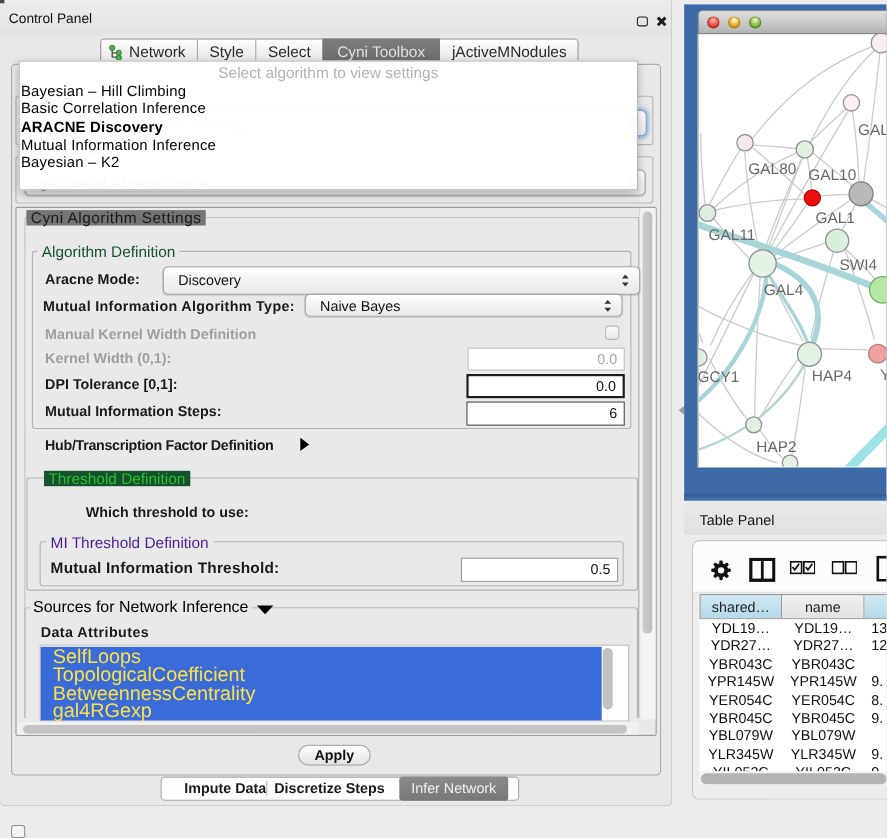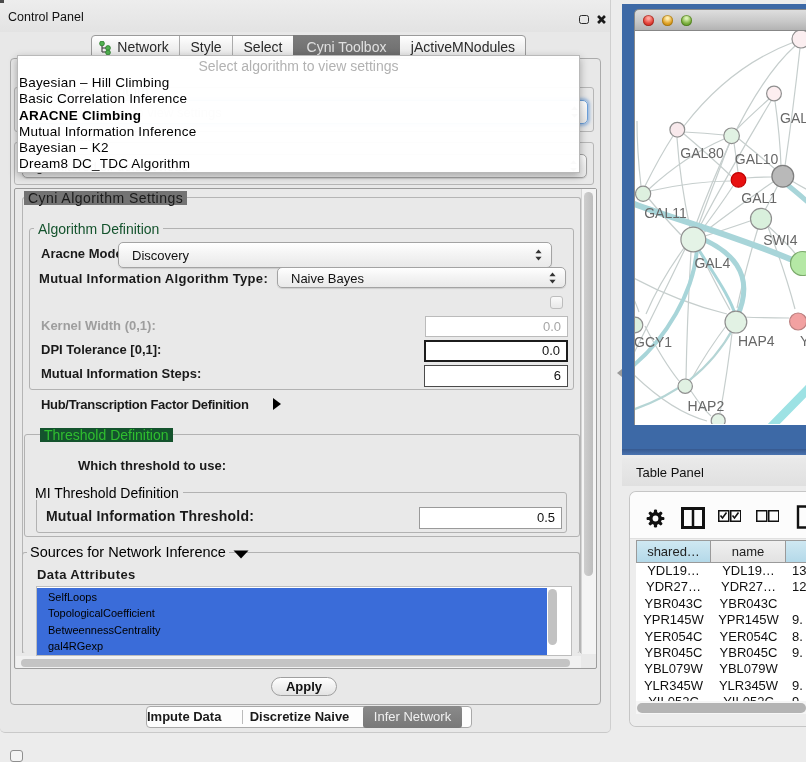--- a/index.html
+++ b/index.html
@@ -73,37 +73,38 @@
 
   </div>
 
   <div class="grp" style="left:22px;top:197px;width:559px;height:456px;border-color:#b5b5b5;border-bottom:none;border-radius:3px 3px 0 0"></div>
   <div class="grplab" style="left:24px;top:191px;background:#737373;color:#1a1a1a;font-size:14px;letter-spacing:0.45px">Cyni Algorithm Settings</div>
 
   <div class="grp" style="left:29px;top:228px;width:545px;height:162px"></div>
   <div class="grplab" style="left:34px;top:222px;background:#e9e9e9;color:#14532d">Algorithm Definition</div>
 
   <div class="lab" style="left:41px;top:246px">Aracne Mode:</div>
-  <div class="combo" style="left:118px;top:242px;width:434px;height:26px">
+  <div class="combo" style="left:148px;top:242px;width:434px;height:26px">
     <span class="ct">Discovery</span>
     <svg width="9" height="13" viewBox="0 0 9 14">
         <path d="M1.2 5 4.5 1.2 7.8 5z" fill="#333"></path>
         <path d="M1.2 9 4.5 12.8 7.8 9z" fill="#333"></path>
       </svg>
   </div>
 
   <div class="lab" style="left:39px;top:271px;letter-spacing:0.3px">Mutual Information Algorithm Type:</div>
   <div class="combo" style="left:277px;top:267px;width:289px;height:21px">
     <span class="ct">Naive Bayes</span>
     <svg width="9" height="13" viewBox="0 0 9 14">
         <path d="M1.2 5 4.5 1.2 7.8 5z" fill="#333"></path>
         <path d="M1.2 9 4.5 12.8 7.8 9z" fill="#333"></path>
       </svg>
   </div>
 
+  <div class="lab dis" style="left:41px;top:296px">Manual Kernel Width Definition</div>
   <div class="a" style="left:550px;top:296px;width:13px;height:13px;border:1px solid #bdbdbd;border-radius:3px;background:linear-gradient(#fafafa,#e8e8e8)"></div>
 
   <div class="lab dis" style="left:41px;top:318px">Kernel Width (0,1):</div>
   <div class="fld" style="left:425px;top:316px;width:143px;height:21px;border:1px solid #bbbbbb;color:#a6a6a6;line-height:19px">0.0</div>
 
   <div class="lab" style="left:41px;top:342px">DPI Tolerance [0,1]:</div>
   <div class="fld" style="left:424px;top:340px;width:144px;height:22px;border:2px solid #1c1c1c;line-height:18px">0.0</div>
 
   <div class="lab" style="left:41px;top:366px">Mutual Information Steps:</div>
   <div class="fld" style="left:424px;top:365px;width:144px;height:22px;border:1px solid #4a4a4a;line-height:20px">6</div>
@@ -112,58 +113,57 @@
   <svg class="a" style="left:272px;top:398px" width="10" height="12" viewBox="0 0 10 12">
       <path d="M1 0 9 6 1 12z" fill="#000"></path>
     </svg>
 
   <div class="grp" style="left:24px;top:434px;width:556px;height:103px"></div>
   <div class="grplab" style="left:40px;top:428px;background:#14532d;color:#2fbf2f">Threshold Definition</div>
 
   <div class="lab" style="left:78px;top:458px">Which threshold to use:</div>
 
   <div class="grp" style="left:36px;top:492px;width:531px;height:41px"></div>
-  <div class="grplab" style="left:31px;top:486px;background:#e9e9e9;color:#000000">MI Threshold Definition</div>
+  <div class="grplab" style="left:42px;top:486px;background:#e9e9e9;color:#4c1d95">MI Threshold Definition</div>
 
   <div class="lab" style="left:46px;top:508px;font-size:14px;letter-spacing:0.2px">Mutual Information Threshold:</div>
   <div class="fld" style="left:419px;top:507px;width:143px;height:22px;border:1px solid #9a9a9a;line-height:20px">0.5</div>
 
   <div class="grp" style="left:22px;top:552px;width:558px;height:101px;border-bottom:none"></div>
   <div class="grplab" style="left:27px;top:545px;background:#e9e9e9;font-size:14.5px;padding:0 3px">Sources for Network Inference</div>
   <svg class="a" style="left:233px;top:550px" width="16" height="9" viewBox="0 0 16 9">
       <path d="M0.5 0.5 15.5 0.5 8 8.5z" fill="#000"></path>
     </svg>
 
   <div class="lab" style="left:37px;top:567px;letter-spacing:0.4px">Data Attributes</div>
 
   <div class="a" style="left:36px;top:586px;width:536px;height:70px;background:#fff;border:1px solid #bdbdbd">
-    <div class="a" style="left:0;top:1px;width:510px;height:67px;background:#3a6cd9;color:#000000;font-size:11px;line-height:16.4px;padding:1px 0 0 11px">SelfLoops<br>TopologicalCoefficient<br>BetweennessCentrality<br>gal4RGexp</div>
+    <div class="a" style="left:0;top:1px;width:510px;height:67px;background:#3a6cd9;color:#fde047;font-size:18px;line-height:16.4px;padding:1px 0 0 11px">SelfLoops<br>TopologicalCoefficient<br>BetweennessCentrality<br>gal4RGexp</div>
     <div class="a" style="right:14px;top:2px;width:9px;height:56px;background:#c2c2c2;border-radius:5px"></div>
   </div>
   <div class="a" style="left:16px;top:656px;width:565px;height:12px;background:#f1f1f1"></div>
   <div class="a" style="left:21px;top:658.5px;width:549px;height:8.5px;background:#c4c4c4;border-radius:4.5px"></div>
 
   <div class="a" style="left:271px;top:677px;width:66px;height:19px;border:1px solid #9f9f9f;border-radius:9.5px;background:linear-gradient(#ffffff,#f2f2f2 45%,#e3e3e3);text-align:center;font-size:13px;font-weight:bold;color:#111;line-height:17px">Apply</div>
 
   <div class="a" style="left:146px;top:706px;width:326px;height:22px;border:1px solid #a9a9a9;border-radius:4px;background:#fdfdfd;font-size:13px;font-weight:bold;color:#1a1a1a">
-    <div class="a" style="left:0;top:0;width:95px;height:20px;text-align:left;line-height:20px">Impute Data</div>
+    <div class="a" style="left:0;top:0;width:95px;height:20px;text-align:right;line-height:20px">Impute Data</div>
     <div class="a" style="left:95px;top:3px;width:1px;height:14px;background:#bbb"></div>
-    <div class="a" style="left:96px;top:0;width:113px;height:20px;text-align:center;line-height:20px">Discretize Naive</div>
+    <div class="a" style="left:96px;top:0;width:113px;height:20px;text-align:center;line-height:20px">Discretize Steps</div>
     <div class="a" style="left:216px;top:-1px;width:99px;height:22px;background:linear-gradient(#8a8a8a,#787878);border-radius:3px;text-align:center;line-height:22px;color:#f0f0f0;font-weight:normal;font-size:13px">Infer Network</div>
   </div>
 </div>
 
 <div class="a" style="left:17px;top:55px;width:563px;height:118px;background:rgba(255,255,255,0.975);border:1px solid #b9b9b9;box-shadow:0 3px 8px rgba(0,0,0,0.3);z-index:50">
   <div class="a" style="left:0;top:2px;width:100%;text-align:center;font-size:14px;color:#b2b2b2">Select algorithm to view settings</div>
   <div class="pitem" style="top:19px">Bayesian – Hill Climbing</div>
   <div class="pitem" style="top:35px">Basic Correlation Inference</div>
-  <div class="pitem bold" style="top:51.5px">ARACNE Climbing</div>
+  <div class="pitem bold" style="top:51.5px">ARACNE Discovery</div>
   <div class="pitem" style="top:67.5px">Mutual Information Inference</div>
   <div class="pitem" style="top:84px">Bayesian – K2</div>
-  <div class="pitem" style="top:100px">Dream8 DC_TDC Algorithm</div>
 </div>
 
 <div class="a" style="left:0;top:0;width:4px;height:3px;background:#4a4a4a"></div>
 <div class="a" style="left:10px;top:750px;width:13px;height:12px;border:1.5px solid #8f8f8f;border-radius:3px;background:#f4f4f4"></div>
 <svg class="a" style="left:616px;top:369px" width="7" height="8" viewBox="0 0 7 8">
     <path d="M6 0 1 4 6 8z" fill="#9a9a9a"></path>
   </svg>
 
 <div class="a" style="left:622px;top:4px;width:184px;height:451px;background:#3d69a6"></div>
 <div class="a" style="left:622px;top:449px;width:184px;height:6px;background:linear-gradient(#36598f,#4a74b0)"></div>

